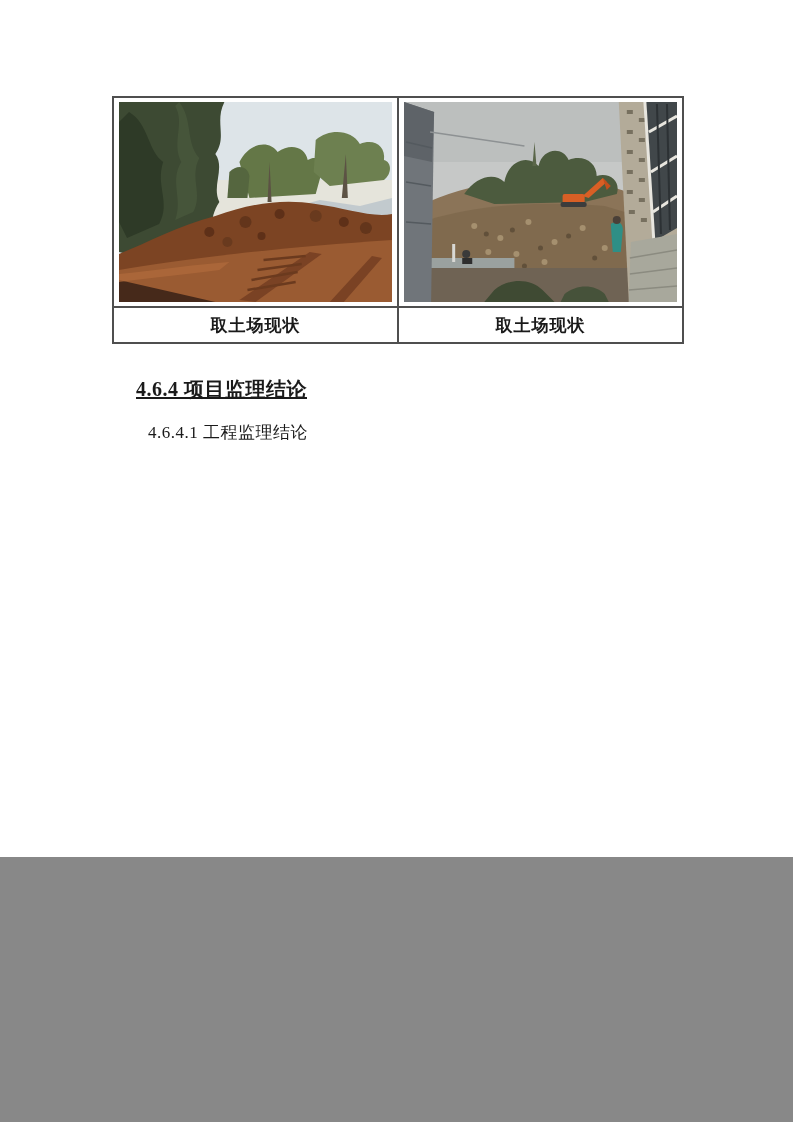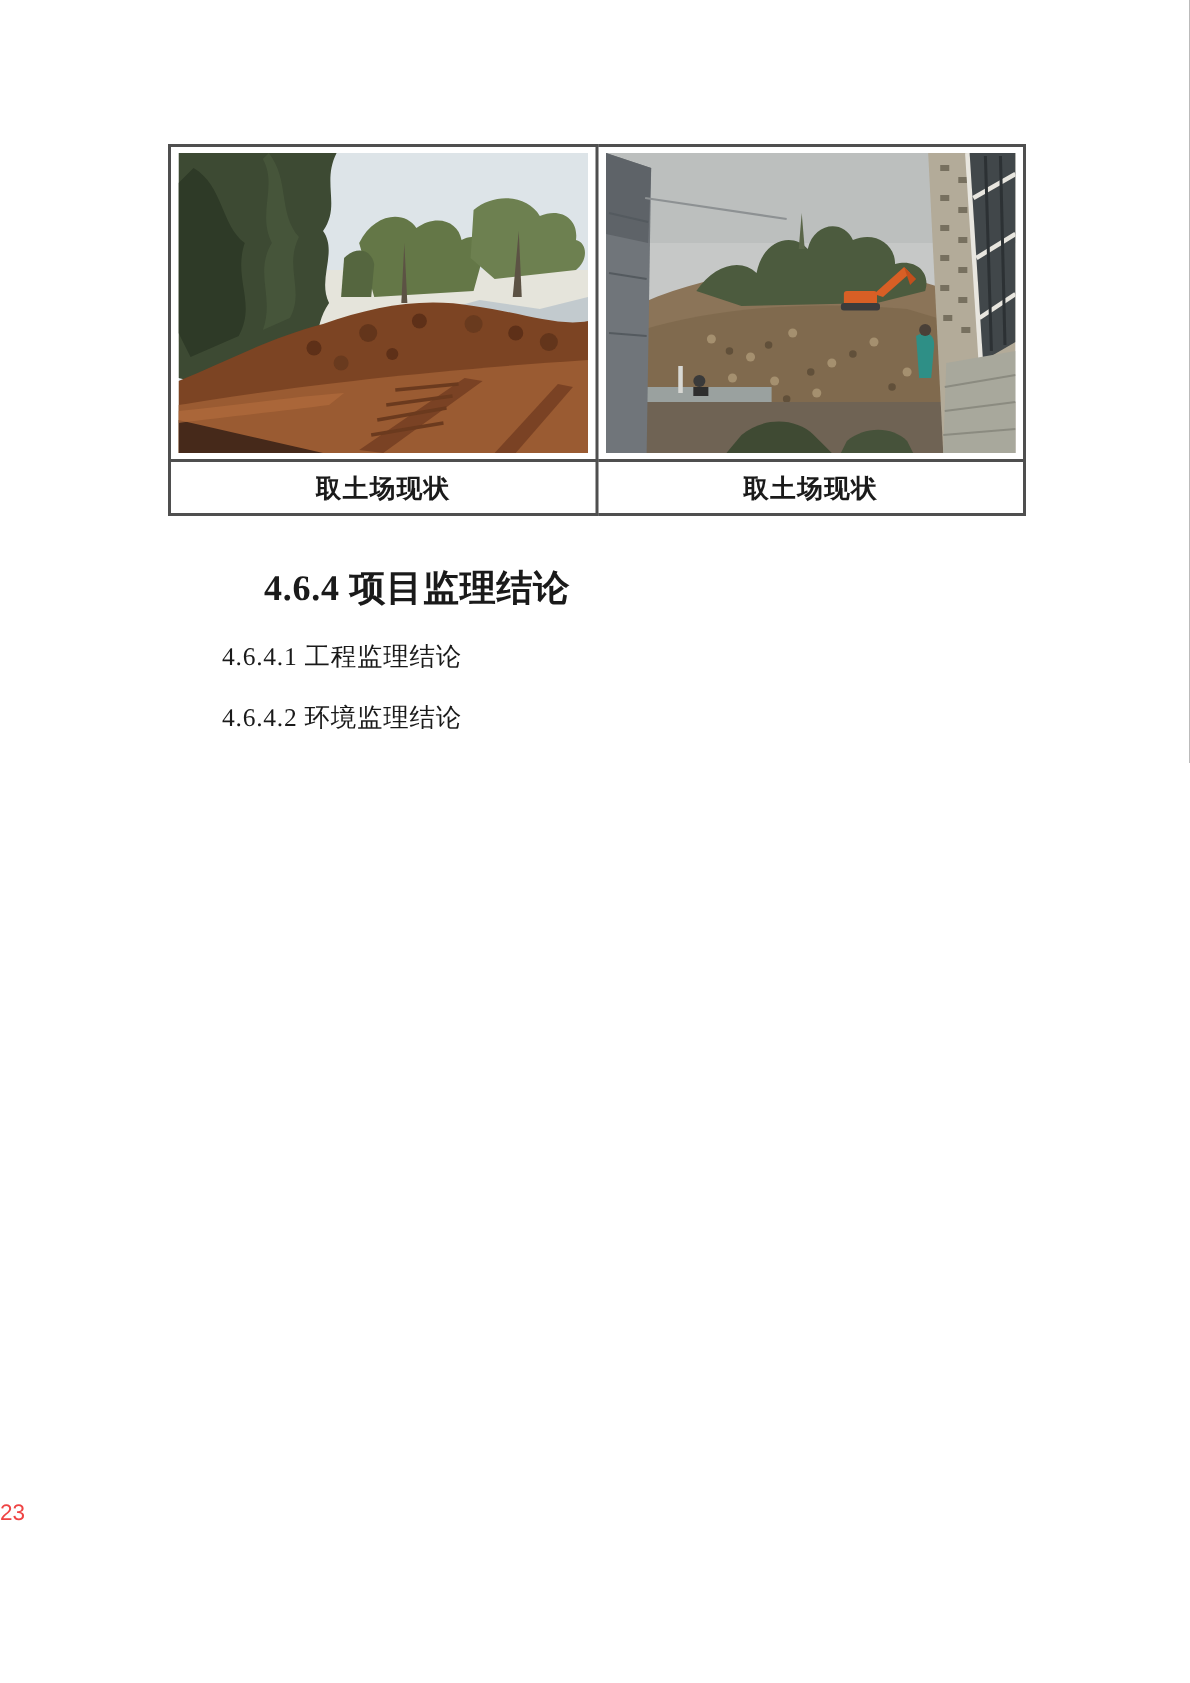--- a/index.html
+++ b/index.html
@@ -1,20 +1,20 @@
 <!DOCTYPE html>
 <html><head>
 <meta charset="utf-8">
 <style>
   * { margin: 0; padding: 0; box-sizing: border-box; }
   html, body { background: #888; }
   .page {
     position: relative;
     width: 793px;
-    height: 1122px;
+    height: 857px;
     margin: 0 auto;
     background: #ffffff;
     font-family: "Liberation Serif", "DejaVu Serif", serif;
     color: #1a1a1a;
     overflow: hidden;
   }
   .content {
     position: absolute;
     left: 112px;
     top: 96px;
@@ -36,24 +36,25 @@
     height: 36px;
     font-weight: bold;
     font-size: 17px;
     letter-spacing: 1px;
   }
   .photo-frame { width: 100%; height: 200px; display: block; }
   .photo-frame svg { width: 100%; height: 100%; display: block; }
   
   .h-464 {
     margin-top: 32px;
-    margin-left: 64px;
-    font-size: 24px;
+    margin-left: 24px;
+    font-size: 20px;
     font-weight: bold;
     letter-spacing: 0.5px;
+    text-decoration: underline;
   }
   .h-sub {
     margin-top: 18px;
     margin-left: 36px;
     font-size: 17px;
     font-weight: normal;
     letter-spacing: 0.5px;
   }
   .para {
     margin-top: 8px;
@@ -229,18 +230,17 @@
         <td class="caption-cell">取土场现状</td>
         <td class="caption-cell">取土场现状</td>
       </tr>
     </tbody>
       </table>
 
     <div class="h-464">4.6.4 项目监理结论</div>
 
     <div class="h-sub">4.6.4.1 工程监理结论</div>
 
-    <div class="h-sub">4.6.4.2 环境监理结论</div>
 
   </div>
 
   <div class="page-number">23</div>
 </div>
 
 </body></html>

